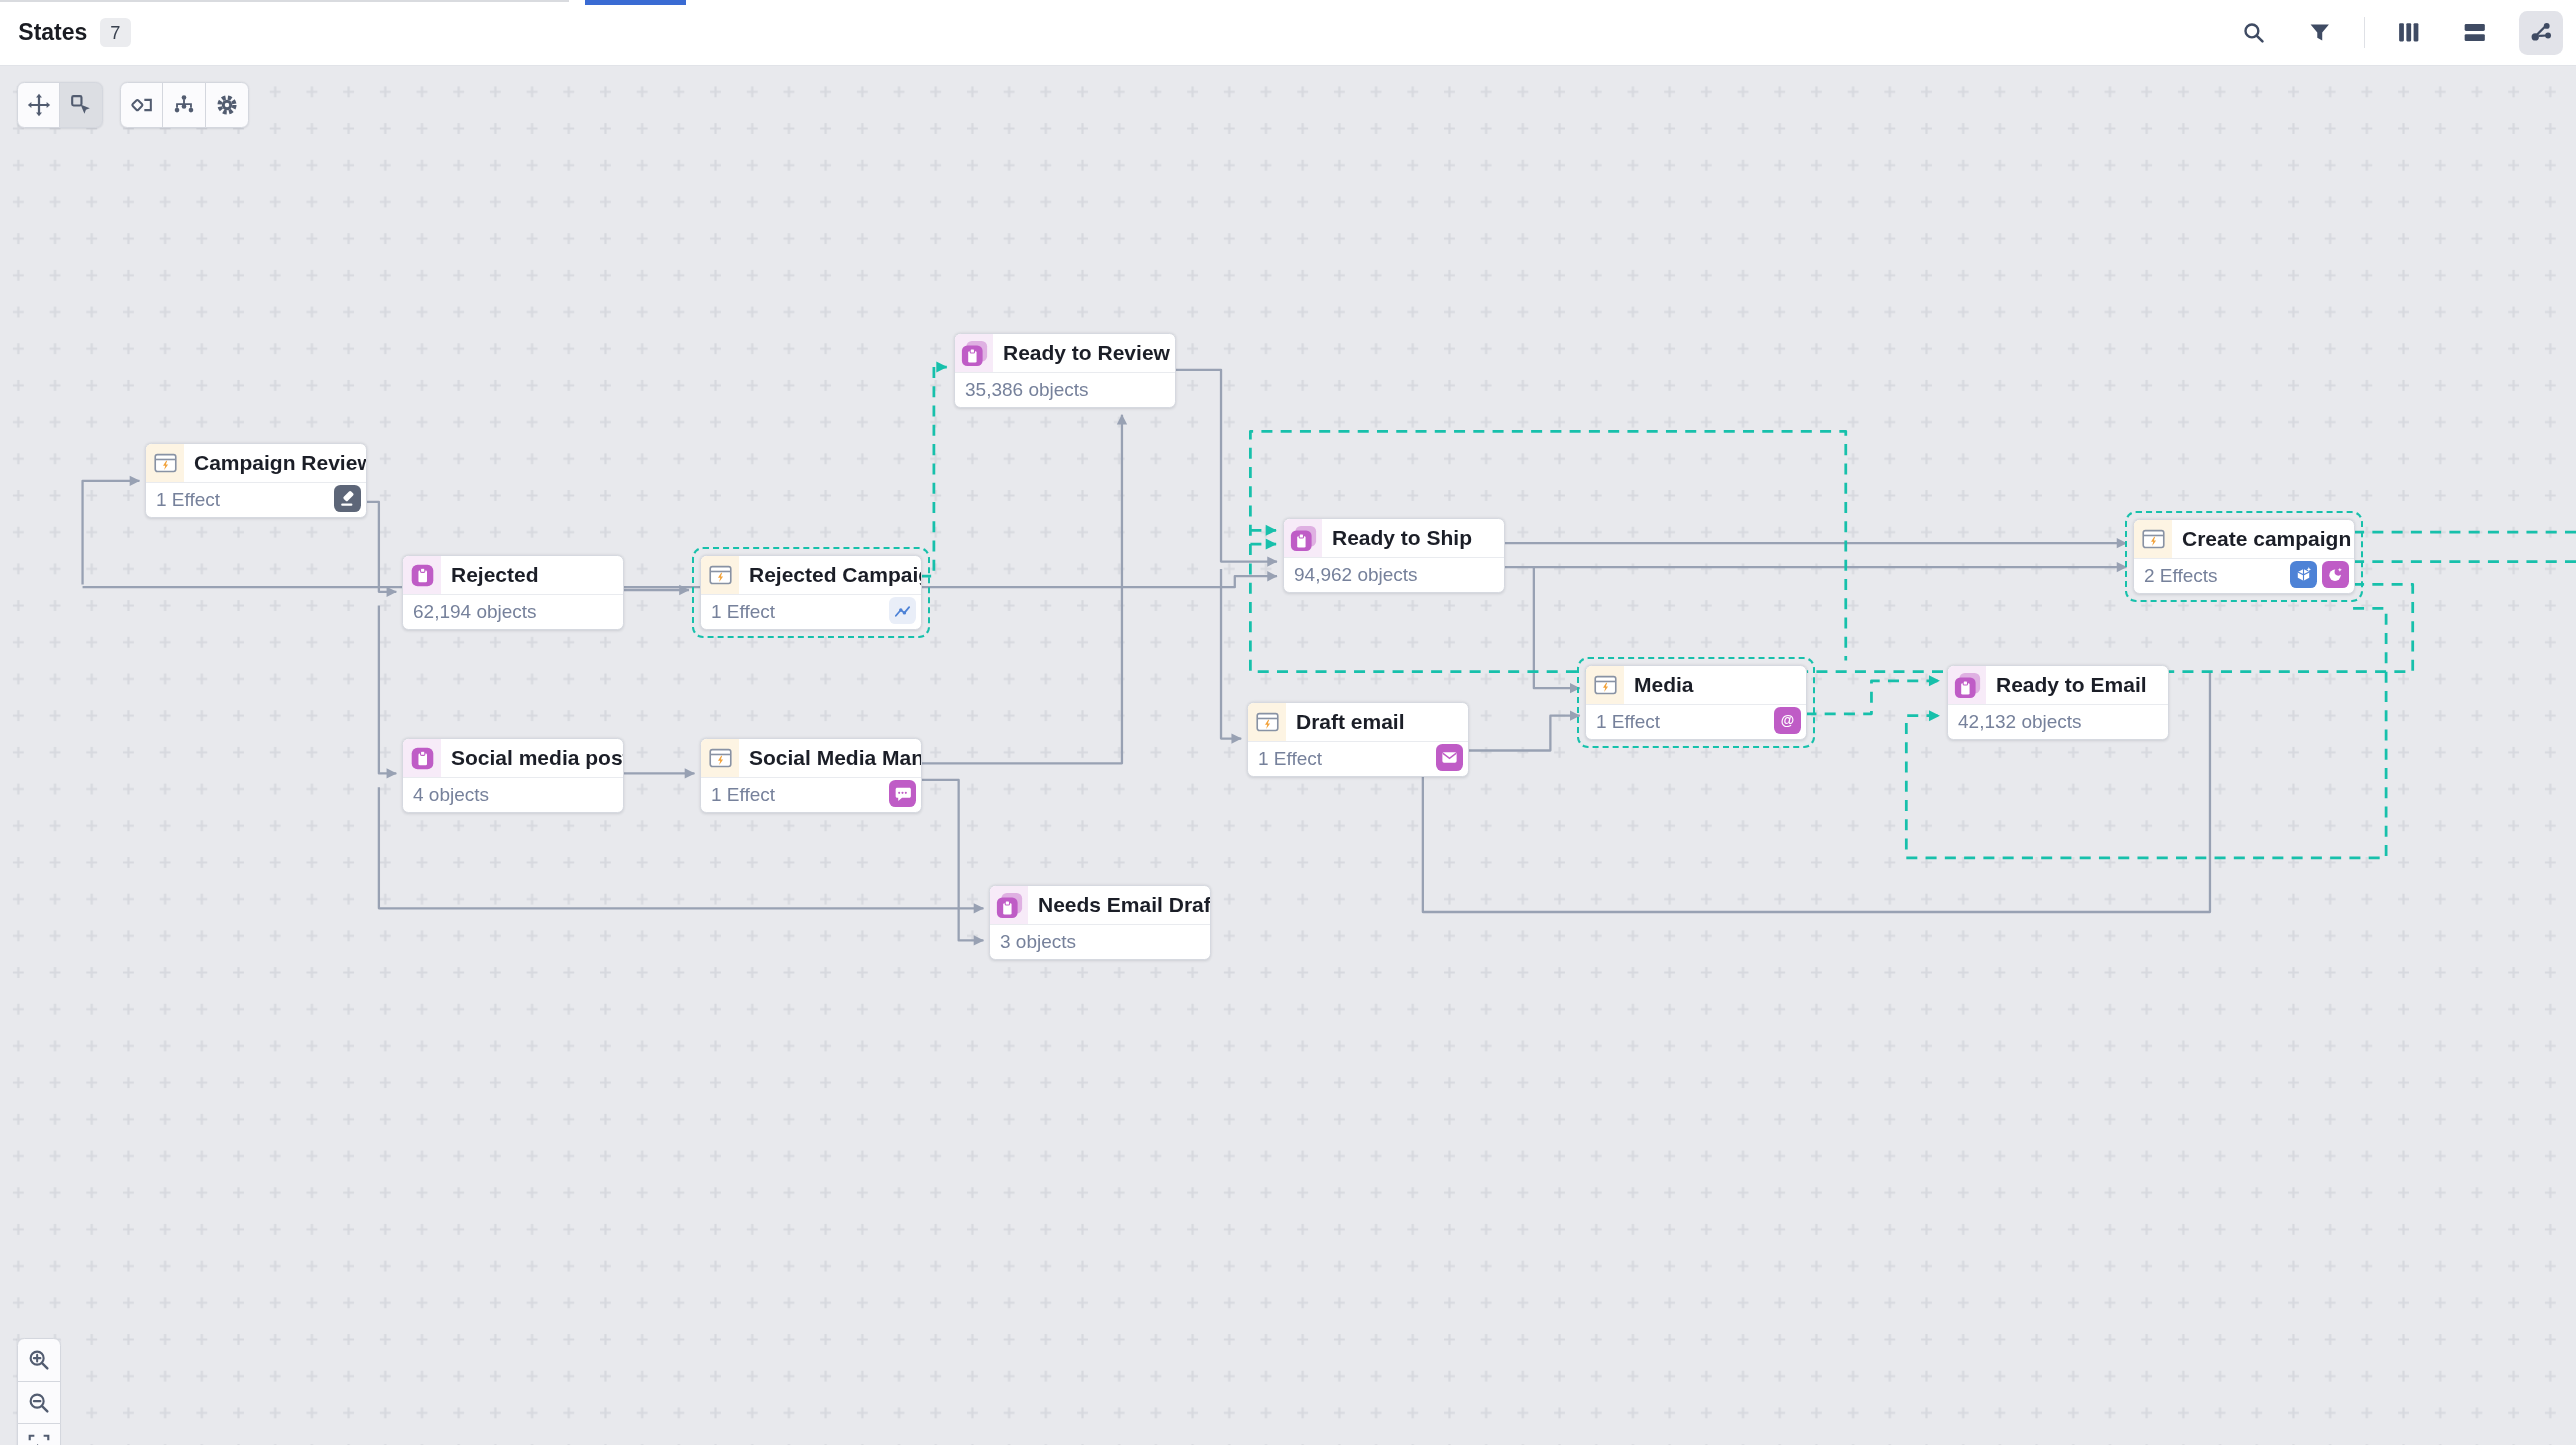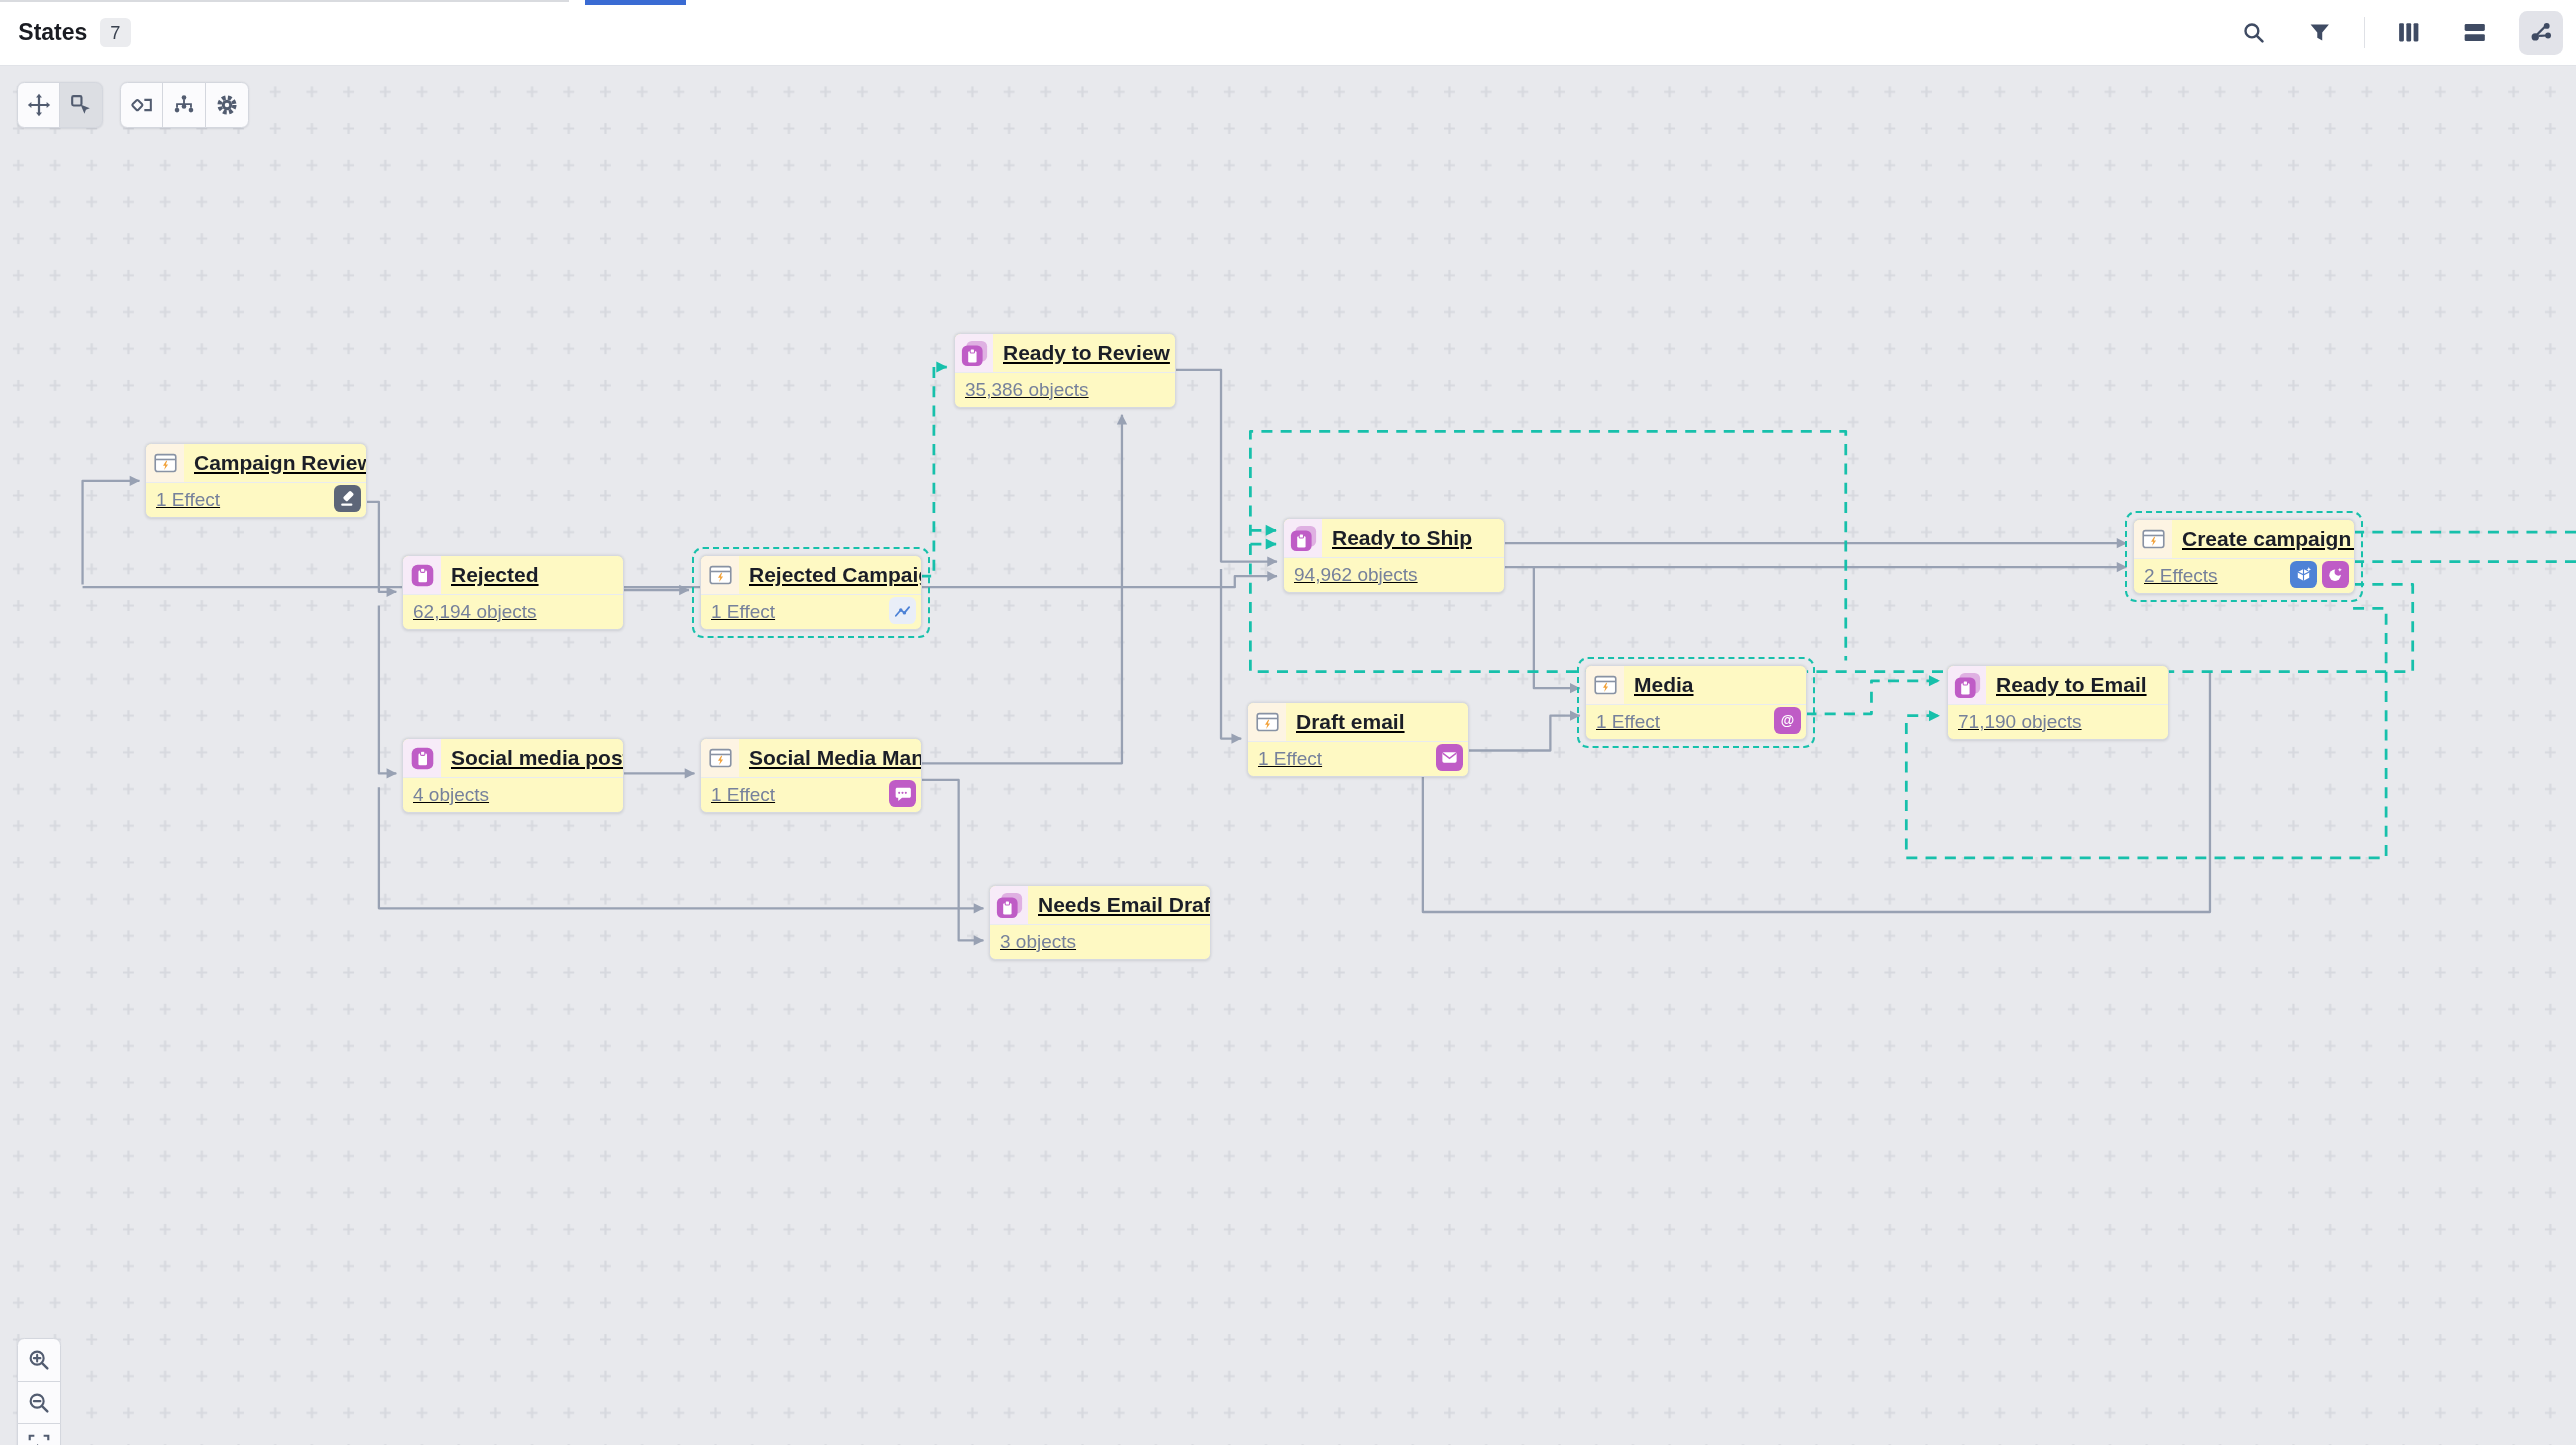--- a/index.html
+++ b/index.html
@@ -39,22 +39,22 @@
   .zoom-btn:last-child{border-radius:0 0 7.3px 7.3px;}
 
   
   #edges-svg{position:absolute;left:0;top:0;z-index:1;}
   .edge{fill:none;stroke-linejoin:round;}
   .edge.gray{stroke:#98a1b3;stroke-width:2.5px;}
   .edge.teal{stroke:#17c0ab;stroke-width:3px;stroke-dasharray:12 9;}
 
   
   #nodes-layer{position:absolute;left:0;top:0;width:100%;height:100%;z-index:2;}
-  .node{position:absolute;width:220px;height:73px;background:#fef9c3;border:1.4px solid #d6d9e0;
-        border-radius:6.4px;box-shadow:0 0.9px 2.8px rgba(25,30,45,.13);cursor:pointer;text-decoration:underline;}
+  .node{position:absolute;width:220px;height:73px;background:#ffffff;border:1.4px solid #d6d9e0;
+        border-radius:6.4px;box-shadow:0 0.9px 2.8px rgba(25,30,45,.13);cursor:pointer;}
   .node.selected::before{content:"";position:absolute;inset:-9.2px;border:2.8px dashed #17c0ab;
         border-radius:11px;pointer-events:none;}
   .n-head{height:38px;display:flex;align-items:stretch;border-bottom:1.4px solid #e9ebef;}
   .n-icon{width:38px;display:flex;align-items:center;justify-content:center;border-radius:5.5px 0 0 0;}
   .n-icon.effect{background:#fdf4e3;}
   .n-icon.state{background:#f7ebf8;}
   .n-title{flex:1;font-size:21px;font-weight:bold;color:#1b1e27;line-height:37px;padding-left:10px;
            white-space:nowrap;overflow:hidden;}
   .n-body{position:relative;height:34px;}
   .n-sub{font-size:19px;color:#76819b;line-height:33px;padding-left:10px;white-space:nowrap;}
@@ -312,21 +312,21 @@
             <svg width="27" height="27" viewBox="0 0 30 30">
               <rect x="6" y="1" width="23" height="23" rx="6" fill="#dfb0e2"></rect>
               <rect x="1" y="6" width="23" height="23" rx="6" fill="#bf5cc6"></rect>
               <rect x="8" y="12.5" width="9.3" height="12.5" rx="1.5" fill="#fff"></rect>
               <rect x="10.2" y="10" width="4.8" height="4.4" rx="1.2" fill="#fff" stroke="#bf5cc6" stroke-width="1.2"></rect>
             </svg>
           </div>
         <div class="n-title">Ready to Email</div>
       </div>
       <div class="n-body">
-        <div class="n-sub">71,190 objects</div>
+        <div class="n-sub">42,132 objects</div>
         <div class="n-badges"></div>
       </div>
     </div>
       <div class="node selected" style="left: 2133px; top: 519px;">
       <div class="n-head">
         <div class="n-icon effect">
             <svg width="25" height="25" viewBox="0 0 28 28">
               <rect x="2.5" y="4" width="23" height="19" rx="2.5" fill="#fff" stroke="#8892a4" stroke-width="1.8"></rect>
               <line x1="2.5" y1="9.5" x2="25.5" y2="9.5" stroke="#8892a4" stroke-width="1.8"></line>
               <path d="M14.8 11 L11.2 16.4 h2.5 l-1.2 5 L16.9 15.2 h-2.5 l1.4-4.2 z" fill="#f2a33c"></path>

